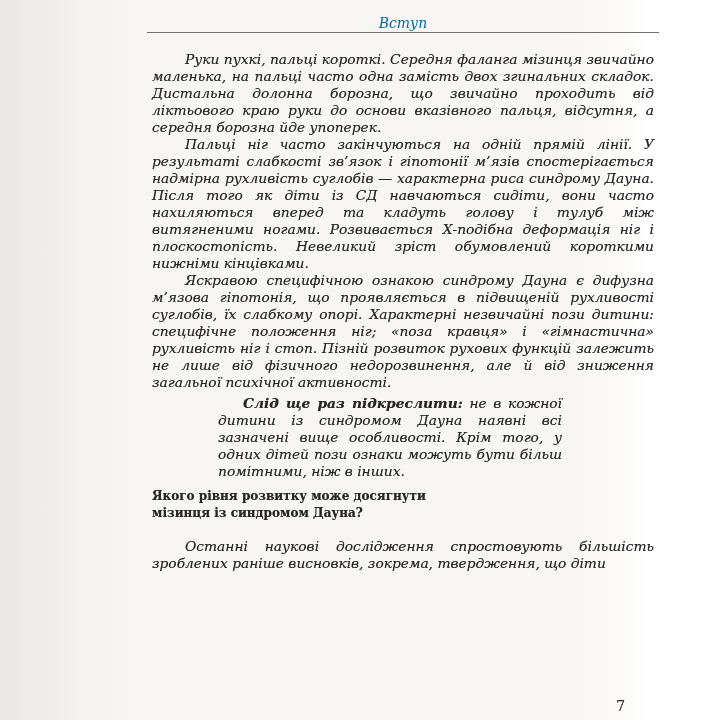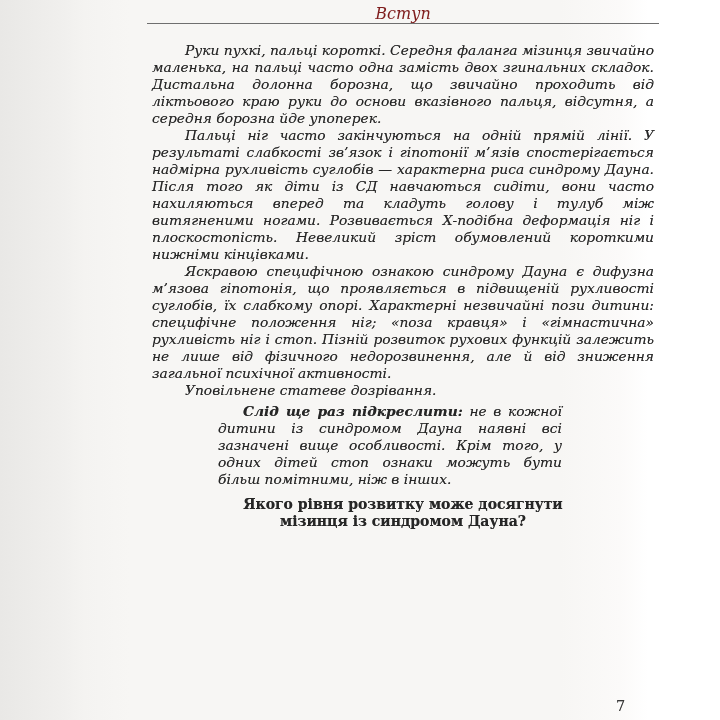--- a/index.html
+++ b/index.html
@@ -33,27 +33,27 @@
       #ffffff 648px);
   }
   .column {
     position: absolute;
     left: 152px;
     top: 0;
     width: 502px;
     color: #262626;
   }
   .running-head {
-    padding-top: 7px;
+    padding-top: 16px;
     height: 14px;
     line-height: 14px;
     text-align: center;
     font-style: italic;
-    font-size: 16px;
-    color: #7f1d1d;
+    font-size: 14px;
+    color: #0369a1;
   }
   .head-rule {
     border: none;
     border-top: 1.7px solid #6f6f6f;
     margin: 2px 0 0 -5px;
     width: 512px;
   }
   .body-text {
     margin-top: 18px;
     font-size: 13.8px;
@@ -73,23 +73,22 @@
     font-style: italic;
     text-align: justify;
     text-indent: 25px;
     line-height: 17px;
   }
   .quote .lead {
     font-weight: bold;
   }
   .section-heading {
     margin: 8px 0 16px;
-    text-align: center;
     font-weight: bold;
-    font-size: 14px;
+    font-size: 12px;
     line-height: 17px;
   }
   .page-number {
     position: absolute;
     left: 616px;
     top: 698px;
     font-size: 14.5px;
     color: #383838;
     text-shadow: 0 0 0.4px rgba(56,56,56,0.5);
   }
@@ -101,29 +100,29 @@
   <div class="scan-area"></div>
 
   <div class="column">
     <div class="running-head">Вступ</div>
     <hr class="head-rule">
 
     <div class="body-text">
       <p>Руки пухкі, пальці короткі. Середня фаланга мізинця звичайно маленька, на пальці часто одна замість двох згинальних складок. Дистальна долонна борозна, що звичайно проходить від ліктьового краю руки до основи вказівного пальця, відсутня, а середня борозна йде упоперек.</p>
       <p>Пальці ніг часто закінчуються на одній прямій лінії. У результаті слабкості зв’язок і гіпотонії м’язів спостерігається надмірна рухливість суглобів — характерна риса синдрому Дауна. Після того як діти із СД навчаються сидіти, вони часто нахиляються вперед та кладуть голову і тулуб між витягненими ногами. Розвивається Х-подібна деформація ніг і плоскостопість. Невеликий зріст обумовлений короткими нижніми кінцівками.</p>
       <p>Яскравою специфічною ознакою синдрому Дауна є дифузна м’язова гіпотонія, що проявляється в підвищеній рухливості суглобів, їх слабкому опорі. Характерні незвичайні пози дитини: специфічне положення ніг; «поза кравця» і «гімнастична» рухливість ніг і стоп. Пізній розвиток рухових функцій залежить не лише від фізичного недорозвинення, але й від зниження загальної психічної активності.</p>
-      <p>Уповільнене статеве дозрівання.</p>
 
       <div class="quote">
-        <span class="lead">Слід ще раз підкреслити:</span><span> не в кожної дитини із синдромом Дауна наявні всі зазначені вище особливості. Крім того, у одних дітей стоп ознаки можуть бути більш помітними, ніж в інших.</span>
+        <span class="lead">Слід ще раз підкреслити:</span><span> не в кожної дитини із синдромом Дауна наявні всі зазначені вище особливості. Крім того, у одних дітей пози ознаки можуть бути більш помітними, ніж в інших.</span>
       </div>
 
 
       <div class="section-heading">
         <div>Якого рівня розвитку може досягнути</div>
         <div>мізинця із синдромом Дауна?</div>
       </div>
 
+      <p>Останні наукові дослідження спростовують більшість зроблених раніше висновків, зокрема, твердження, що діти</p>
     </div>
   </div>
 
   <div class="page-number">7</div>
 </div>
 
 </body></html>

